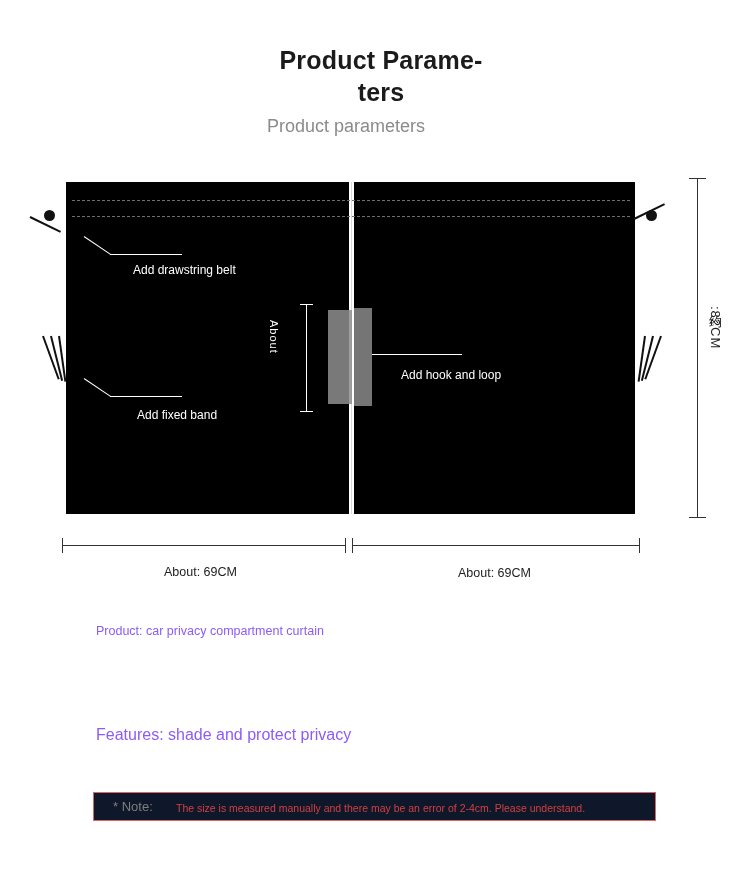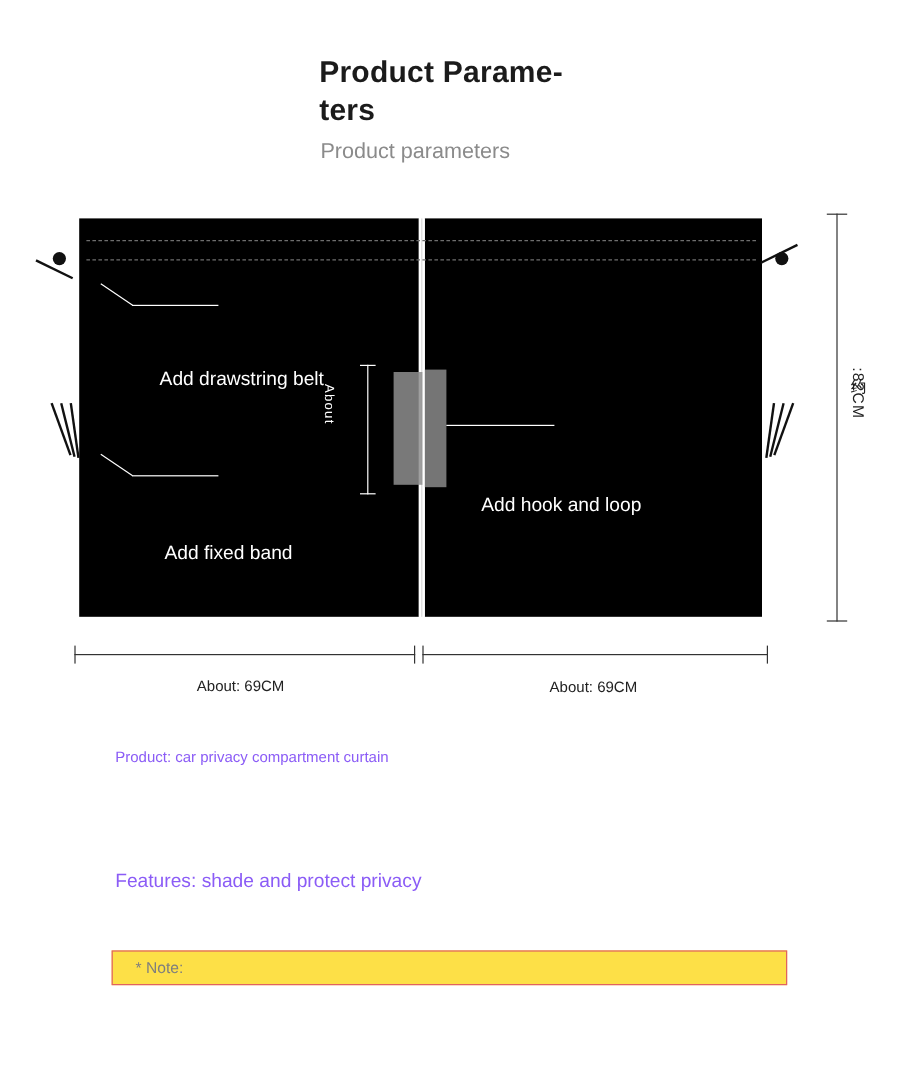--- a/index.html
+++ b/index.html
@@ -24,20 +24,21 @@
   .title-main {
     position: absolute;
     left: 266px;
     top: 44px;
     width: 230px;
     font-size: 25px;
     line-height: 1.28;
     font-weight: 700;
     color: #1b1b1b;
     letter-spacing: 0.2px;
+    text-align: center;
   }
   .title-sub {
     position: absolute;
     left: 267px;
     top: 116px;
     font-size: 18px;
     color: #8b8b8b;
     font-weight: 400;
   }
 
@@ -176,24 +177,23 @@
   .callout-line { position: absolute; }
   .callout-line i {
     position: absolute;
     display: block;
     background: #ffffff;
     height: 1px;
     transform-origin: left center;
   }
   .callout-label {
     position: absolute;
-    font-size: 16px;
+    font-size: 12px;
     color: #ffffff;
     white-space: nowrap;
-    margin-top: 45px;
   }
 
   
   .hdim {
     position: absolute;
     left: 697px;
     top: 18px;
     width: 1px;
     height: 340px;
     background: #333;
@@ -260,21 +260,21 @@
 
   
   .note {
     position: absolute;
     left: 93px;
     top: 792px;
     width: 563px;
     height: 29px;
     border: 1px solid #e06262;
     box-sizing: border-box;
-    background: #fde047;
+    background: #0f172a;
   }
   .note-star {
     position: absolute;
     left: 19px;
     top: 6px;
     font-size: 13px;
     color: #7e7e7e;
   }
   .note-text {
     position: absolute;
@@ -351,15 +351,16 @@
     </div>
     <div class="wlabel wlabel-1">About: 69CM</div>
     <div class="wlabel wlabel-2">About: 69CM</div>
   </div>
 
   <div class="spec spec-product">Product: car privacy compartment curtain</div>
   <div class="spec spec-features">Features: shade and protect privacy</div>
 
   <div class="note">
     <span class="note-star">* Note:</span>
+    <span class="note-text">The size is measured manually and there may be an error of 2-4cm. Please understand.</span>
   </div>
 
 </div>
 
 </body></html>

